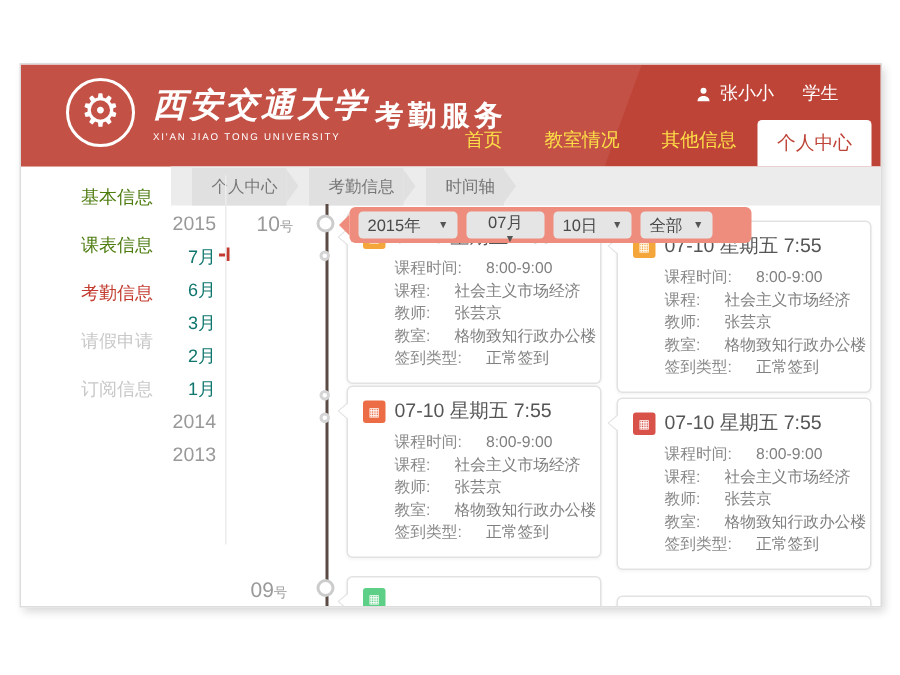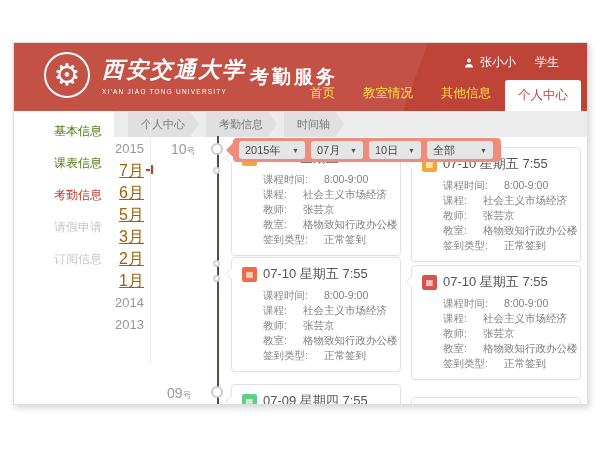--- a/index.html
+++ b/index.html
@@ -41,21 +41,21 @@
   .side { position:absolute; left:0; top:80px; width:100px; display:flex; flex-direction:column; gap:15px;
           padding-left:40px; }
   .side-item { font-size:12px; color:#4d7c0f; cursor:pointer; }
   .side-item.active { color:#c23b2e; }
   .side-item.disabled { color:#c8c8c8; }
 
   
   .mnav { position:absolute; left:30px; top:95px; width:100px; text-align:right; }
   .mnav div { line-height:22px; cursor:pointer; }
   .mnav .year { font-size:13px; color:#999; }
-  .mnav .month { font-size:16px; color:#a16207;text-decoration:underline; }
+  .mnav .month { font-size:12px; color:#0f766e; }
   .mnav-divider { position:absolute; left:136px; top:74px; width:1px; height:246px; background:#ececec; }
   .month-tick { position:absolute; left:132px; top:122px; display:flex; align-items:center; }
   .tick-h { width:5px; height:2px; background:#c23b2e; }
   .tick-v { width:2px; height:9px; background:#c23b2e; }
 
   
   .tl-line { position:absolute; left:203px; top:93px; width:2px; height:270px; background:#5b4b44; }
   .node { position:absolute; background:#fff; border-radius:50%; }
   .node.big   { width:12px; height:12px; border:2px solid #ccc; left:197px; }
   .node.small { width:7px;  height:7px;  border:2px solid #d5d5d5; left:199px; }
@@ -63,21 +63,21 @@
   .day-label .unit { font-size:9px; }
 
   
   .filterbar { position:absolute; left:219px; top:95px; width:268px; height:24px; background:#ee8c7d;
                border-radius:4px; display:flex; align-items:center; gap:6px; padding:0 6px; z-index:20; }
   .filterbar::before { content:""; position:absolute; left:-7px; top:5px; width:0; height:0;
                border-top:7px solid transparent; border-bottom:7px solid transparent; border-right:7px solid #ee8c7d; }
   .dd { background:#e5e5e5; border-radius:3px; height:18px; display:flex; align-items:center;
         justify-content:space-between; padding:0 6px; font-size:11px; color:#4a4a4a; cursor:pointer; }
   .dd .caret { font-size:7px; color:#555; margin-left:6px; }
-  .dd-year { width:66px; } .dd-month { width:52px; } .dd-day { width:52px; } .dd-type { width:66px; }
+  .dd-year { width:66px; } .dd-month { width:52px;flex-direction:column; } .dd-day { width:52px; } .dd-type { width:48px; }
   .detail-btn { position:absolute; left:495px; top:96px; width:64px; height:22px; background:#fbfbfb;
                 border:1px solid #c9c9c9; border-radius:3px; font-size:12px; color:#666;
                 display:flex; align-items:center; justify-content:center; cursor:pointer; z-index:20;
                 box-shadow:0 1px 1px rgba(0,0,0,.05); }
 
   
   .card { position:absolute; width:170px; background:#fff; border:1px solid #e2e2e2; border-radius:4px;
           box-shadow:0 1px 2px rgba(0,0,0,.04); z-index:5; }
   .card::before { content:""; position:absolute; left:-7px; top:10px; width:0; height:0;
           border-top:6px solid transparent; border-bottom:6px solid transparent; border-right:7px solid #e2e2e2; }
@@ -147,21 +147,20 @@
       <div class="side-item">课表信息</div>
       <div class="side-item active">考勤信息</div>
       <div class="side-item disabled">请假申请</div>
       <div class="side-item disabled">订阅信息</div>
     </div>
 
     <div class="mnav">
       <div class="year">2015</div>
       <div class="month">7月</div>
       <div class="month">6月</div>
-      <div class="month">5月</div>
       <div class="month">3月</div>
       <div class="month">2月</div>
       <div class="month">1月</div>
       <div class="year">2014</div>
       <div class="year">2013</div>
     </div>
     <div class="month-tick">
       <span class="tick-h"></span>
         <span class="tick-v"></span>
     </div>
@@ -251,21 +250,20 @@
         <div class="crow"><span>课程:</span><span class="val">社会主义市场经济</span></div>
         <div class="crow"><span>教师:</span><span class="val">张芸京</span></div>
         <div class="crow"><span>教室:</span><span class="val">格物致知行政办公楼</span></div>
         <div class="crow"><span>签到类型:</span><span class="val">正常签到</span></div>
       </div>
     </div>
 
     <div class="card c-l3">
       <div class="card-hd">
         <span class="card-ic ic-g">▦</span>
-        <span class="card-title">07-09 星期四 7:55</span>
       </div>
 
     </div>
 
     <div class="card c-r3"></div>
 
   </div>
 </div>
 
 </body></html>

